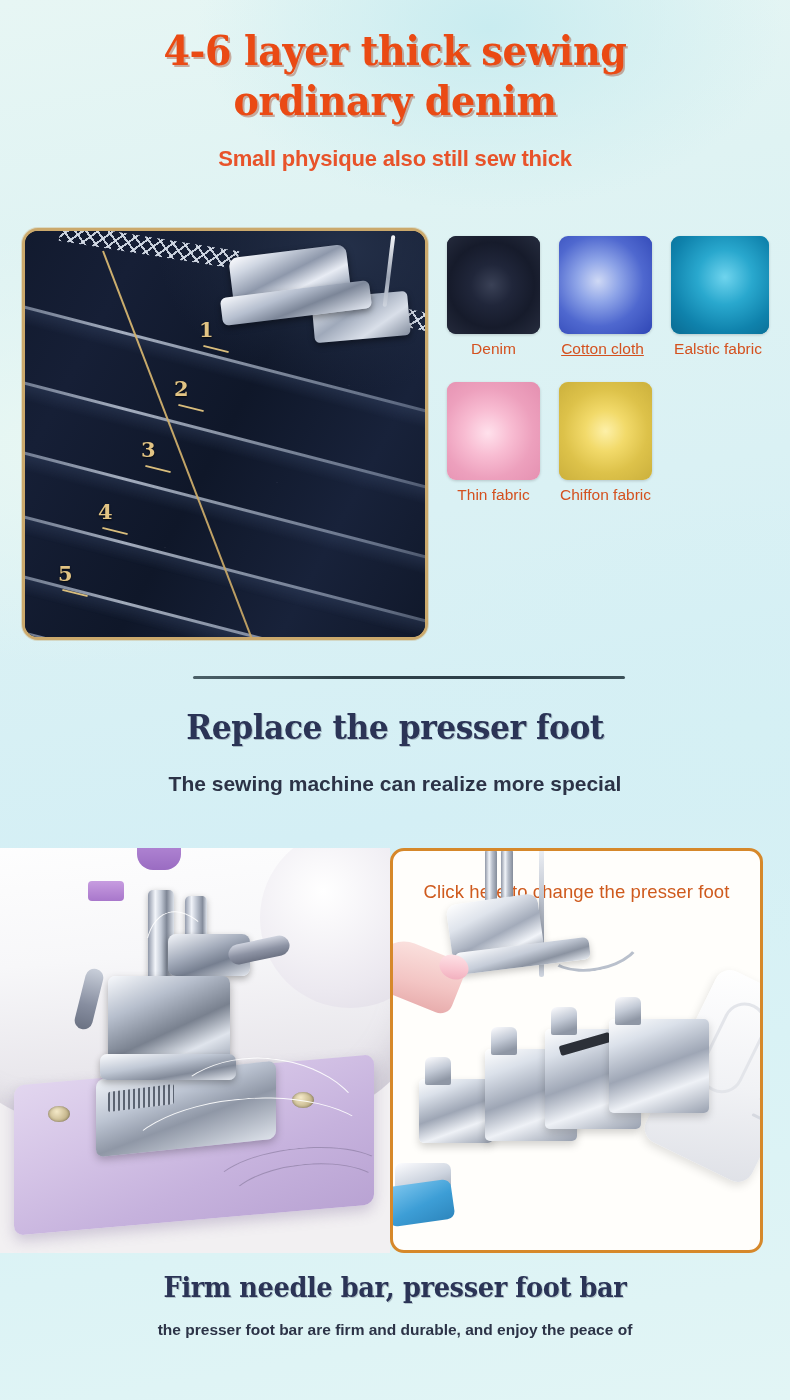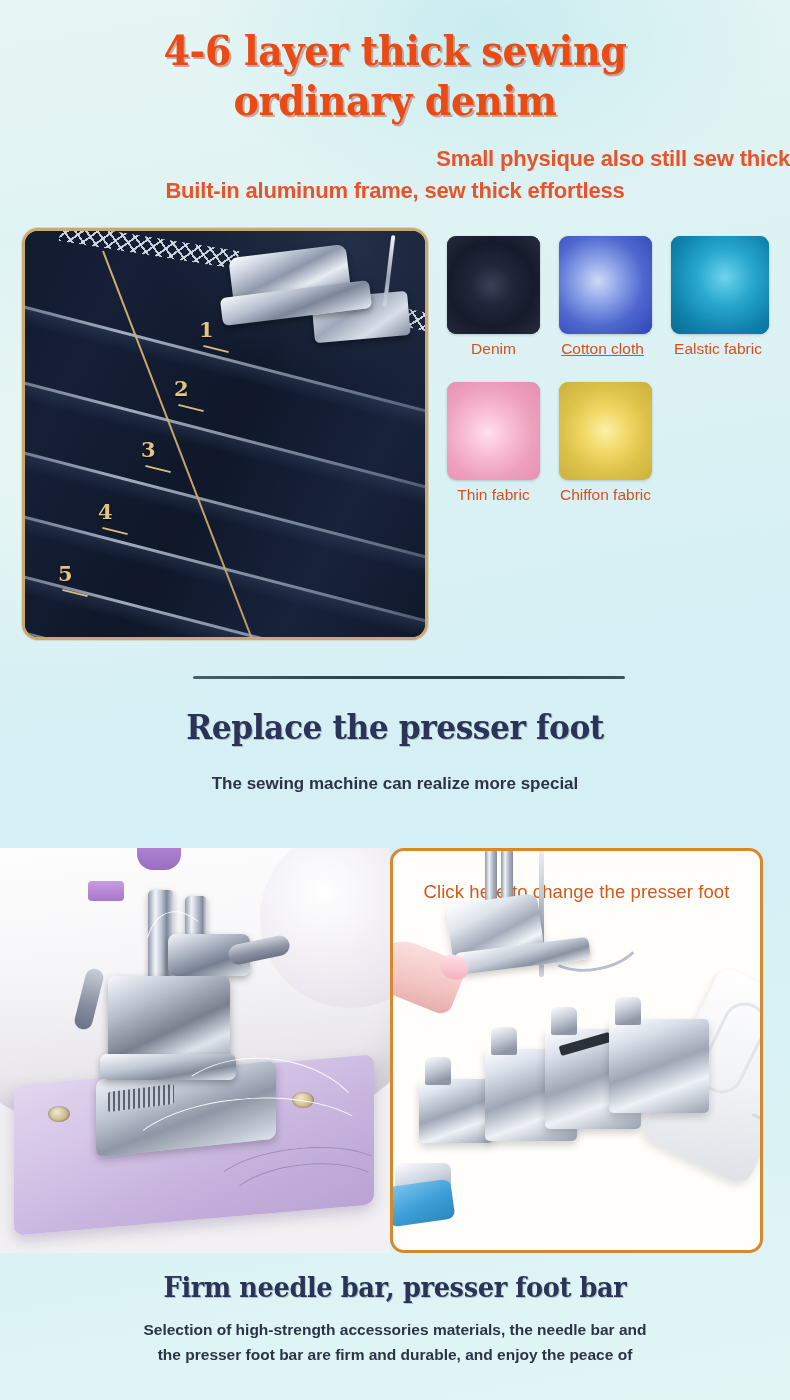--- a/index.html
+++ b/index.html
@@ -30,21 +30,21 @@
     text-shadow:2px 2px 0 rgba(150,35,0,.35);
     transform:scaleX(.93);
   }
   .sub{
     position:absolute; left:0; right:0;
     text-align:center;
     font-weight:700;
     color:#e8532a;
     letter-spacing:-.2px;
   }
-  .sub1{ top:146px; font-size:22px;text-align:right; }
+  .sub1{ top:146px; font-size:22px; }
   .sub2{ top:178px; font-size:22px; }
 
   
   .denim-frame{
     position:absolute; left:22px; top:228px; width:406px; height:412px;
     border:3px solid #cba96c; border-radius:16px;
     overflow:hidden;
     background:#0e1525;
     box-shadow:0 0 0 1px rgba(203,169,108,.35);
   }
@@ -218,21 +218,21 @@
     position:absolute; left:0; right:0; top:708px;
     text-align:center;
     font-family:"DejaVu Serif", serif;
     font-weight:700; font-size:33px; color:#2b3456;
     letter-spacing:-.5px;
     transform:scaleX(.95);
     text-shadow:1px 1px 0 rgba(20,26,50,.25);
   }
   .sect-desc{
     position:absolute; left:0; right:0; top:768px;
-    text-align:center; font-weight:700; font-size:17px;
+    text-align:center; font-weight:700; font-size:21px;
     line-height:32px; color:#2c3347;
   }
 
   
   .photo-left{
     position:absolute; left:0; top:848px; width:390px; height:405px;
     overflow:hidden; background:#f2f0f2;
   }
   .machine-body{
     position:absolute; left:-40px; top:-30px; width:470px; height:300px;
@@ -460,21 +460,20 @@
 </head>
 <body>
 
 <div class="page">
 
   <div class="headline">
     <div>4-6 layer thick sewing</div>
     <div>ordinary denim</div>
   </div>
   <div class="sub sub1">Small physique also still sew thick</div>
-  <div class="sub sub2">Built-in aluminum frame, sew thick effortless</div>
 
   <div class="denim-frame">
     <div class="denim-img">
       <div class="denim-base"></div>
       <div class="speck"></div>
       <div class="ridge r1"></div>
       <div class="ridge r2"></div>
       <div class="ridge r3"></div>
       <div class="ridge r4"></div>
       <div class="ridge r5"></div>
@@ -602,17 +601,16 @@
       </div>
     <div class="pf pf4">
         <span class="top"></span>
       </div>
     <div class="blue-top"></div>
     <div class="blue-piece"></div>
   </div>
 
   <div class="foot-title">Firm needle bar, presser foot bar</div>
   <div class="foot-desc">
-    <div>Selection of high-strength accessories materials, the needle bar and</div>
     <div>the presser foot bar are firm and durable, and enjoy the peace of</div>
   </div>
 
 </div>
 
 </body></html>

